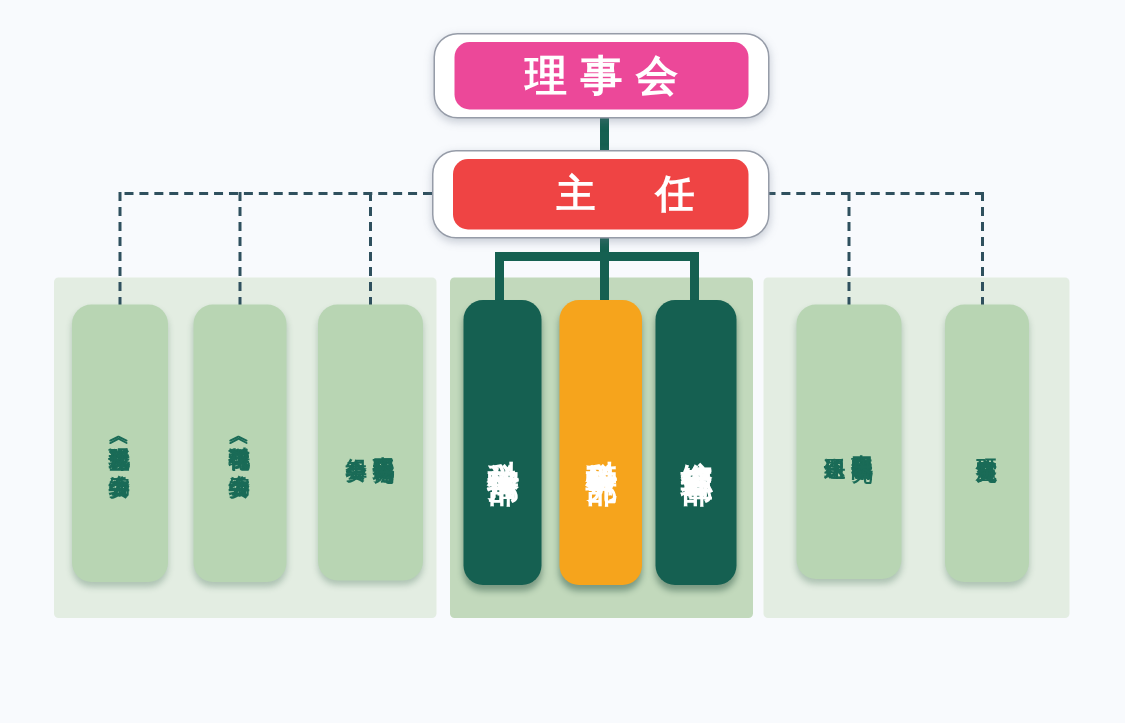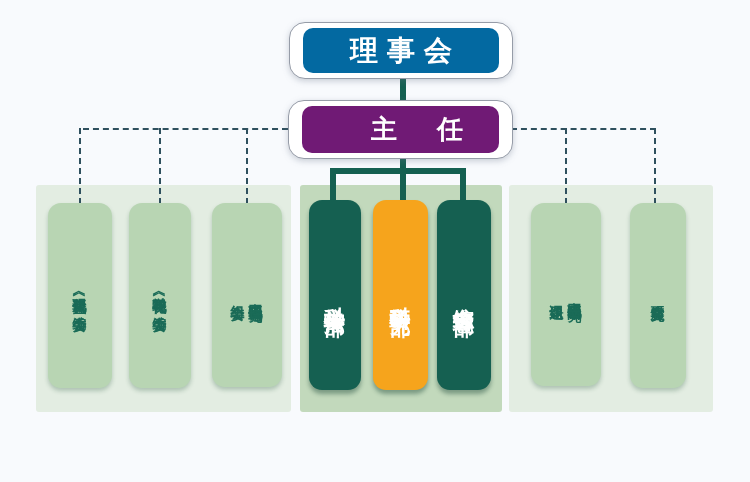--- a/index.html
+++ b/index.html
@@ -29,22 +29,22 @@
   .card {
     position:absolute; background:#ffffff;
     border:1.5px solid #969ca8; border-radius:16px;
     box-shadow:0 2px 6px rgba(110,120,140,0.35);
   }
   .card-inner {
     position:absolute; left:13px; right:13px; top:5px; bottom:5px;
     border-radius:10px; display:flex; align-items:center; justify-content:center;
     color:#ffffff; font-weight:bold;
   }
-  .inner-orange { background:#0369a1; }
-  .inner-green  { background:#701a75;padding-left:40px; }
+  .inner-orange { background:#ec4899; }
+  .inner-green  { background:#ef4444;padding-left:40px; }
   #board-card    { left:289px; top:22px;  width:222px; height:55px; }
   #director-card { left:288px; top:100px; width:223px; height:57px; }
   #board-card .card-inner    { font-size:28px; letter-spacing:9px; text-indent:9px; }
   #director-card .card-inner { font-size:26px; letter-spacing:7px; }
 
   
   .unit {
     position:absolute; border-radius:13px;
     display:flex; flex-direction:row-reverse;
     align-items:center; justify-content:center; gap:2px;

